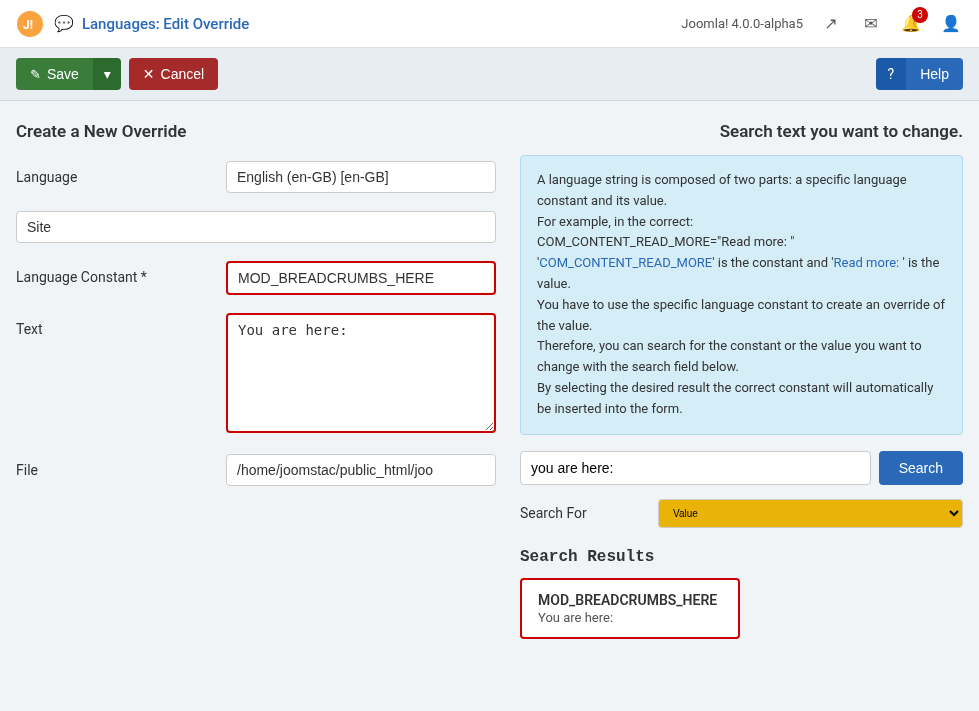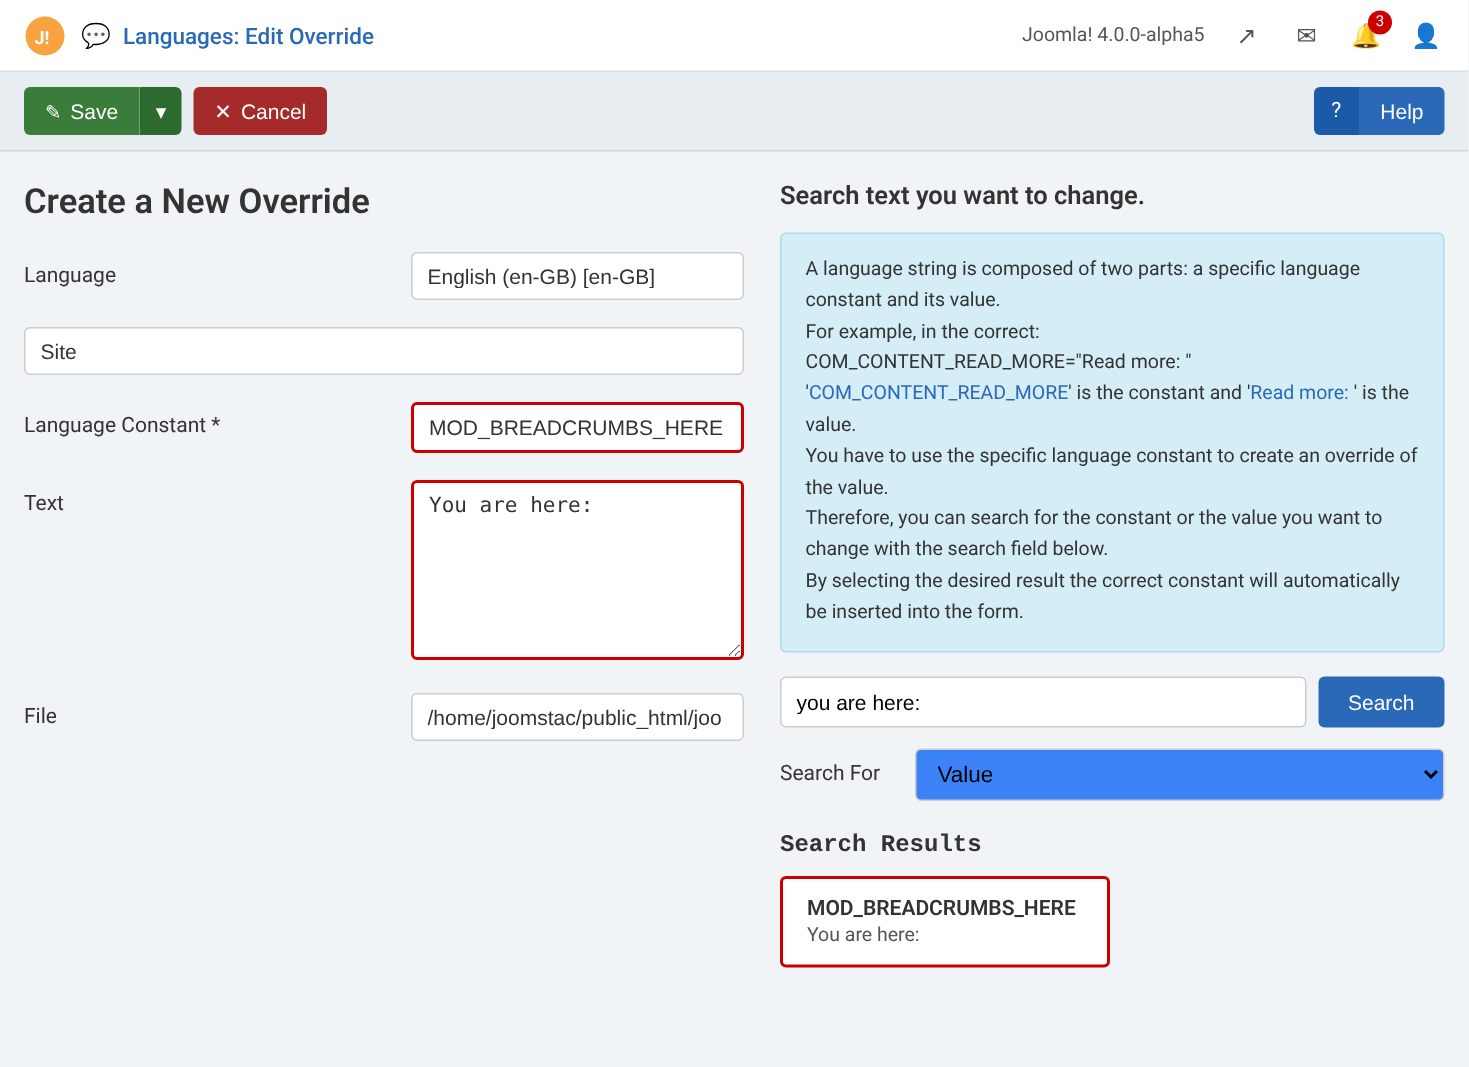--- a/index.html
+++ b/index.html
@@ -125,30 +125,29 @@
       display: flex;
       padding: 20px 16px;
       gap: 24px;
     }
 
     
     .left-panel {
       flex: 0 0 480px;
     }
     .panel-title {
-      font-size: 23px;
+      font-size: 17px;
       font-weight: 600;
       margin-bottom: 20px;
       color: #333;
     }
     .form-group {
       display: flex;
       align-items: flex-start;
       margin-bottom: 18px;
-      gap: 48px;
     }
     .form-label {
       width: 210px;
       padding-top: 8px;
       font-size: 14px;
       color: #333;
       flex-shrink: 0;
     }
     .form-control {
       flex: 1;
@@ -174,20 +173,21 @@
 
     
     .right-panel {
       flex: 1;
     }
     .right-title {
       font-size: 17px;
       font-weight: 600;
       margin-bottom: 14px;
       color: #333;
+      text-align: right;
     }
     .info-box {
       background: #d4edf7;
       border: 1px solid #b0d8ee;
       border-radius: 4px;
       padding: 14px 16px;
       font-size: 13px;
       color: #333;
       line-height: 1.6;
       margin-bottom: 16px;
@@ -225,25 +225,26 @@
     .search-for-label {
       font-size: 14px;
       color: #333;
       min-width: 80px;
     }
     .search-for-select {
       flex: 1;
       border: 1px solid #ccc;
       border-radius: 4px;
       padding: 7px 10px;
-      font-size: 15px;
-      background: #3b82f6;
+      font-size: 10px;
+      background: #eab308;
       outline: none;
       cursor: pointer;
       appearance: auto;
+      margin-left: 48px;
     }
     .search-results-title {
       font-size: 16px;
       font-weight: 700;
       margin-bottom: 12px;
       color: #333;
       font-family: Liberation Mono, monospace;
     }
     .result-item {
       border: 2px solid #c00;

